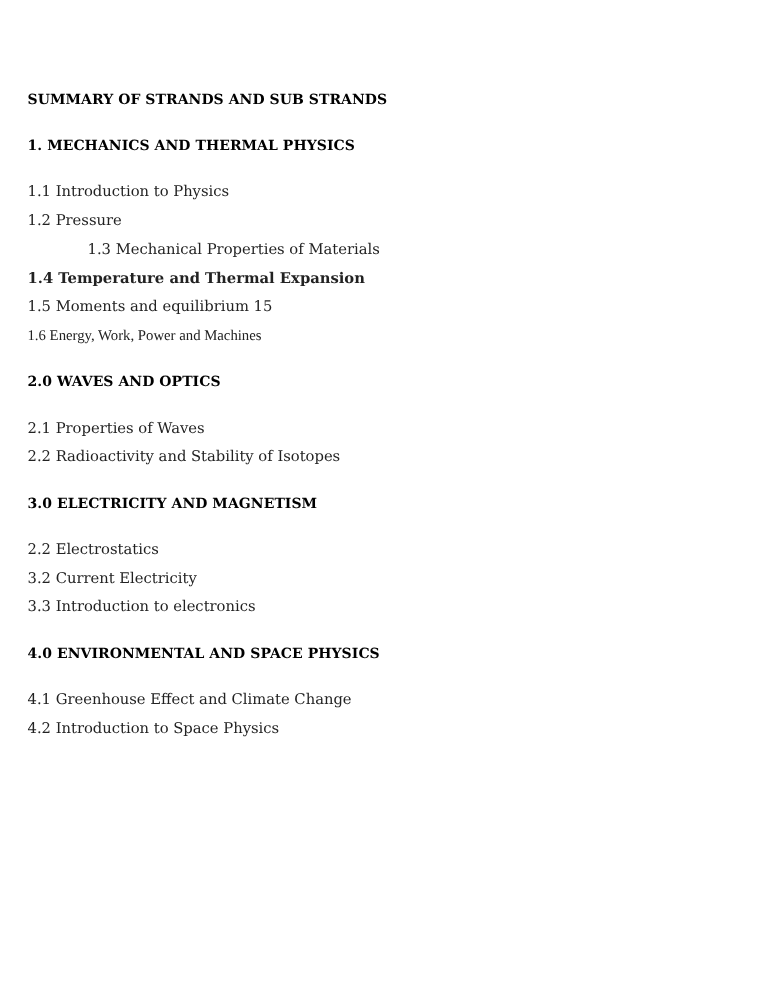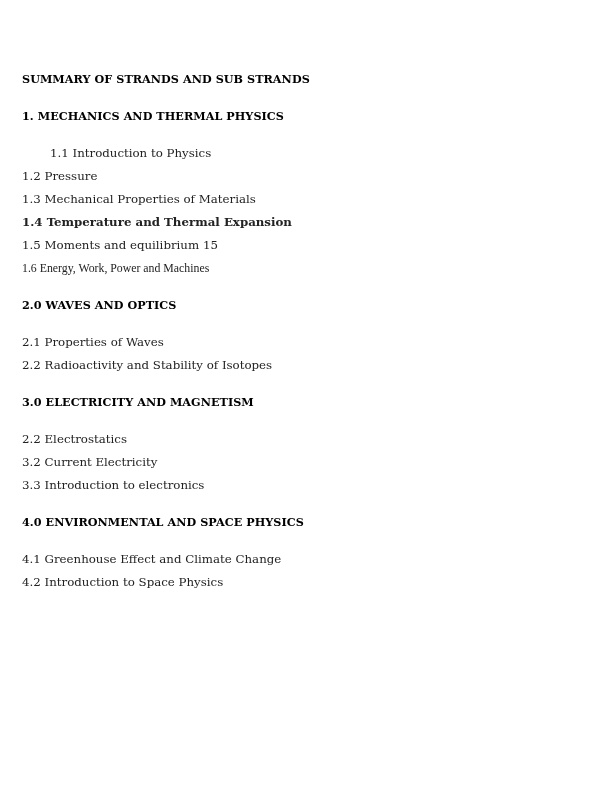--- a/index.html
+++ b/index.html
@@ -48,23 +48,23 @@
       white-space: nowrap;
     }
   </style>
 </head>
 <body>
 
 <div class="page">
   <div class="title">SUMMARY OF STRANDS AND SUB STRANDS</div>
 
   <div class="heading" style="top:109px;">1. MECHANICS AND THERMAL PHYSICS</div>
-  <div class="item" style="top:146px;margin-left:28px;">1.1 Introduction to Physics</div>
+  <div class="item" style="top:146px;">1.1 Introduction to Physics</div>
   <div class="item" style="top:169px;">1.2 Pressure</div>
-  <div class="item" style="top:192px;">1.3 Mechanical Properties of Materials</div>
+  <div class="item" style="top:192px;margin-left:48px;">1.3 Mechanical Properties of Materials</div>
   <div class="item" style="top:215px;font-weight:bold;">1.4 Temperature and Thermal Expansion</div>
   <div class="item" style="top:238px;">1.5 Moments and equilibrium 15</div>
   <div class="item" style="top:261px;font-family:Liberation Serif, serif;">1.6 Energy, Work, Power and Machines</div>
 
   <div class="heading" style="top:298px;">2.0 WAVES AND OPTICS</div>
   <div class="item" style="top:335px;">2.1 Properties of Waves</div>
   <div class="item" style="top:358px;">2.2 Radioactivity and Stability of Isotopes</div>
 
   <div class="heading" style="top:395px;">3.0 ELECTRICITY AND MAGNETISM</div>
   <div class="item" style="top:432px;">2.2 Electrostatics</div>

